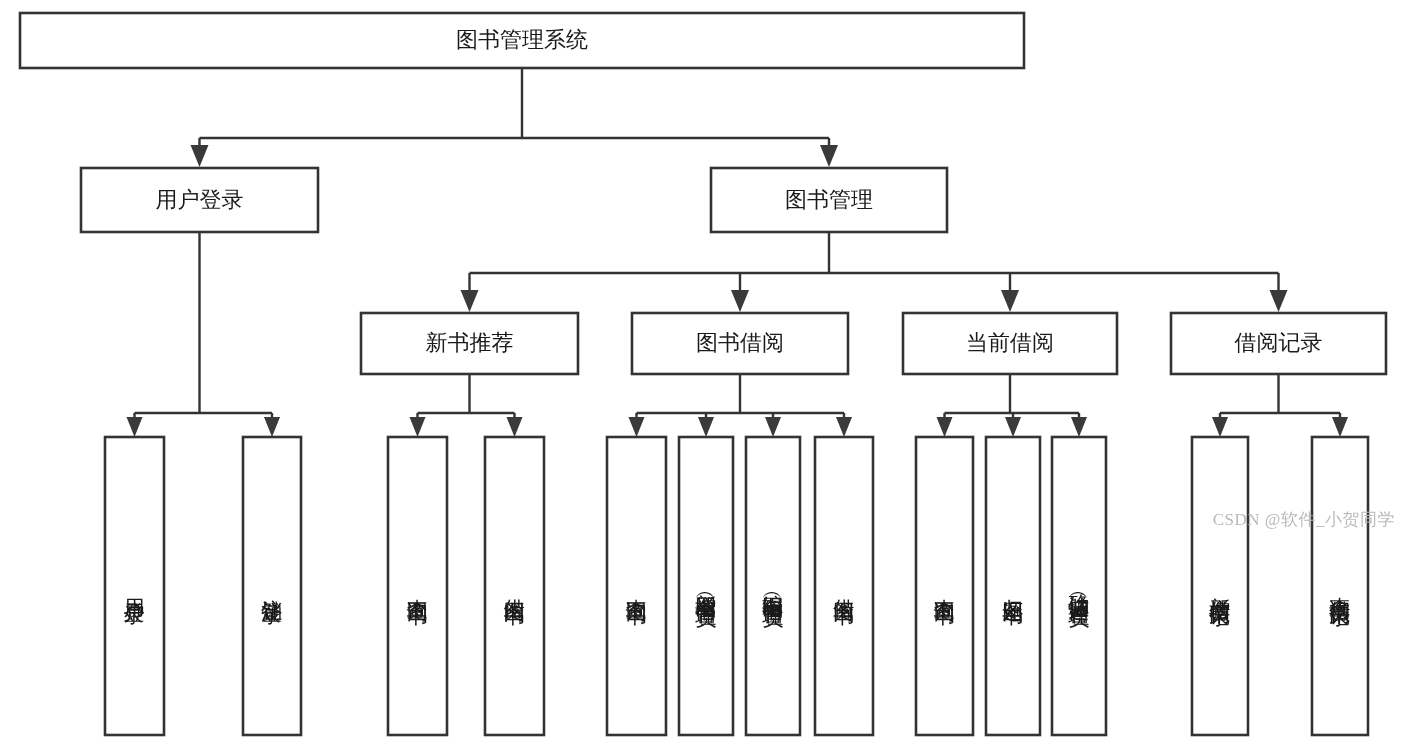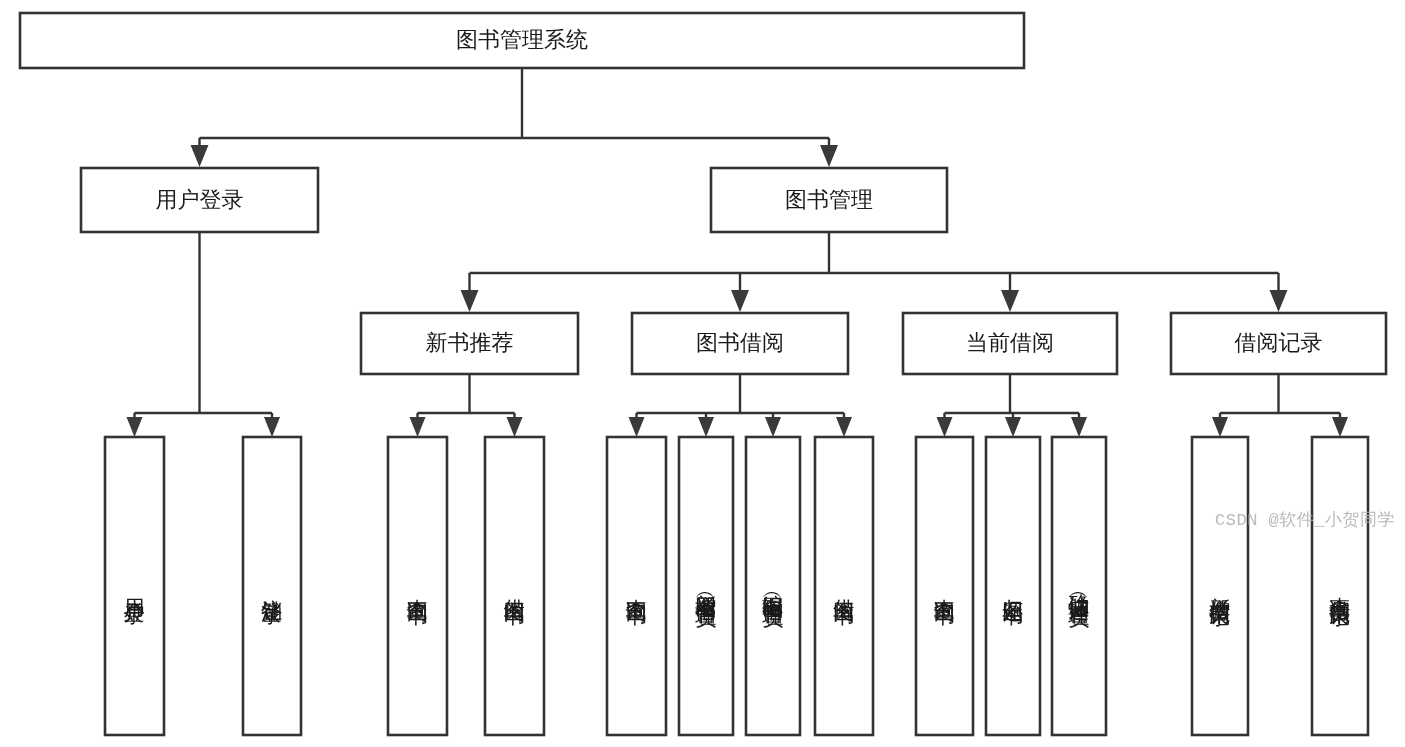--- a/index.html
+++ b/index.html
@@ -61,21 +61,21 @@
     display: flex;
     align-items: center;
     justify-content: center;
     text-align: center;
     pointer-events: none;
   }
   .watermark {
     position: absolute;
     right: 10px;
     bottom: 6px;
-    font-family: Liberation Mono, monospace;
+    font-family: Liberation Serif, serif;
     font-size: 17px;
     color: #b9b9b9;
     white-space: nowrap;
     letter-spacing: 0.5px;
   }
 </style>
 </head>
 <body>
 
 <div id="diagram-root">

